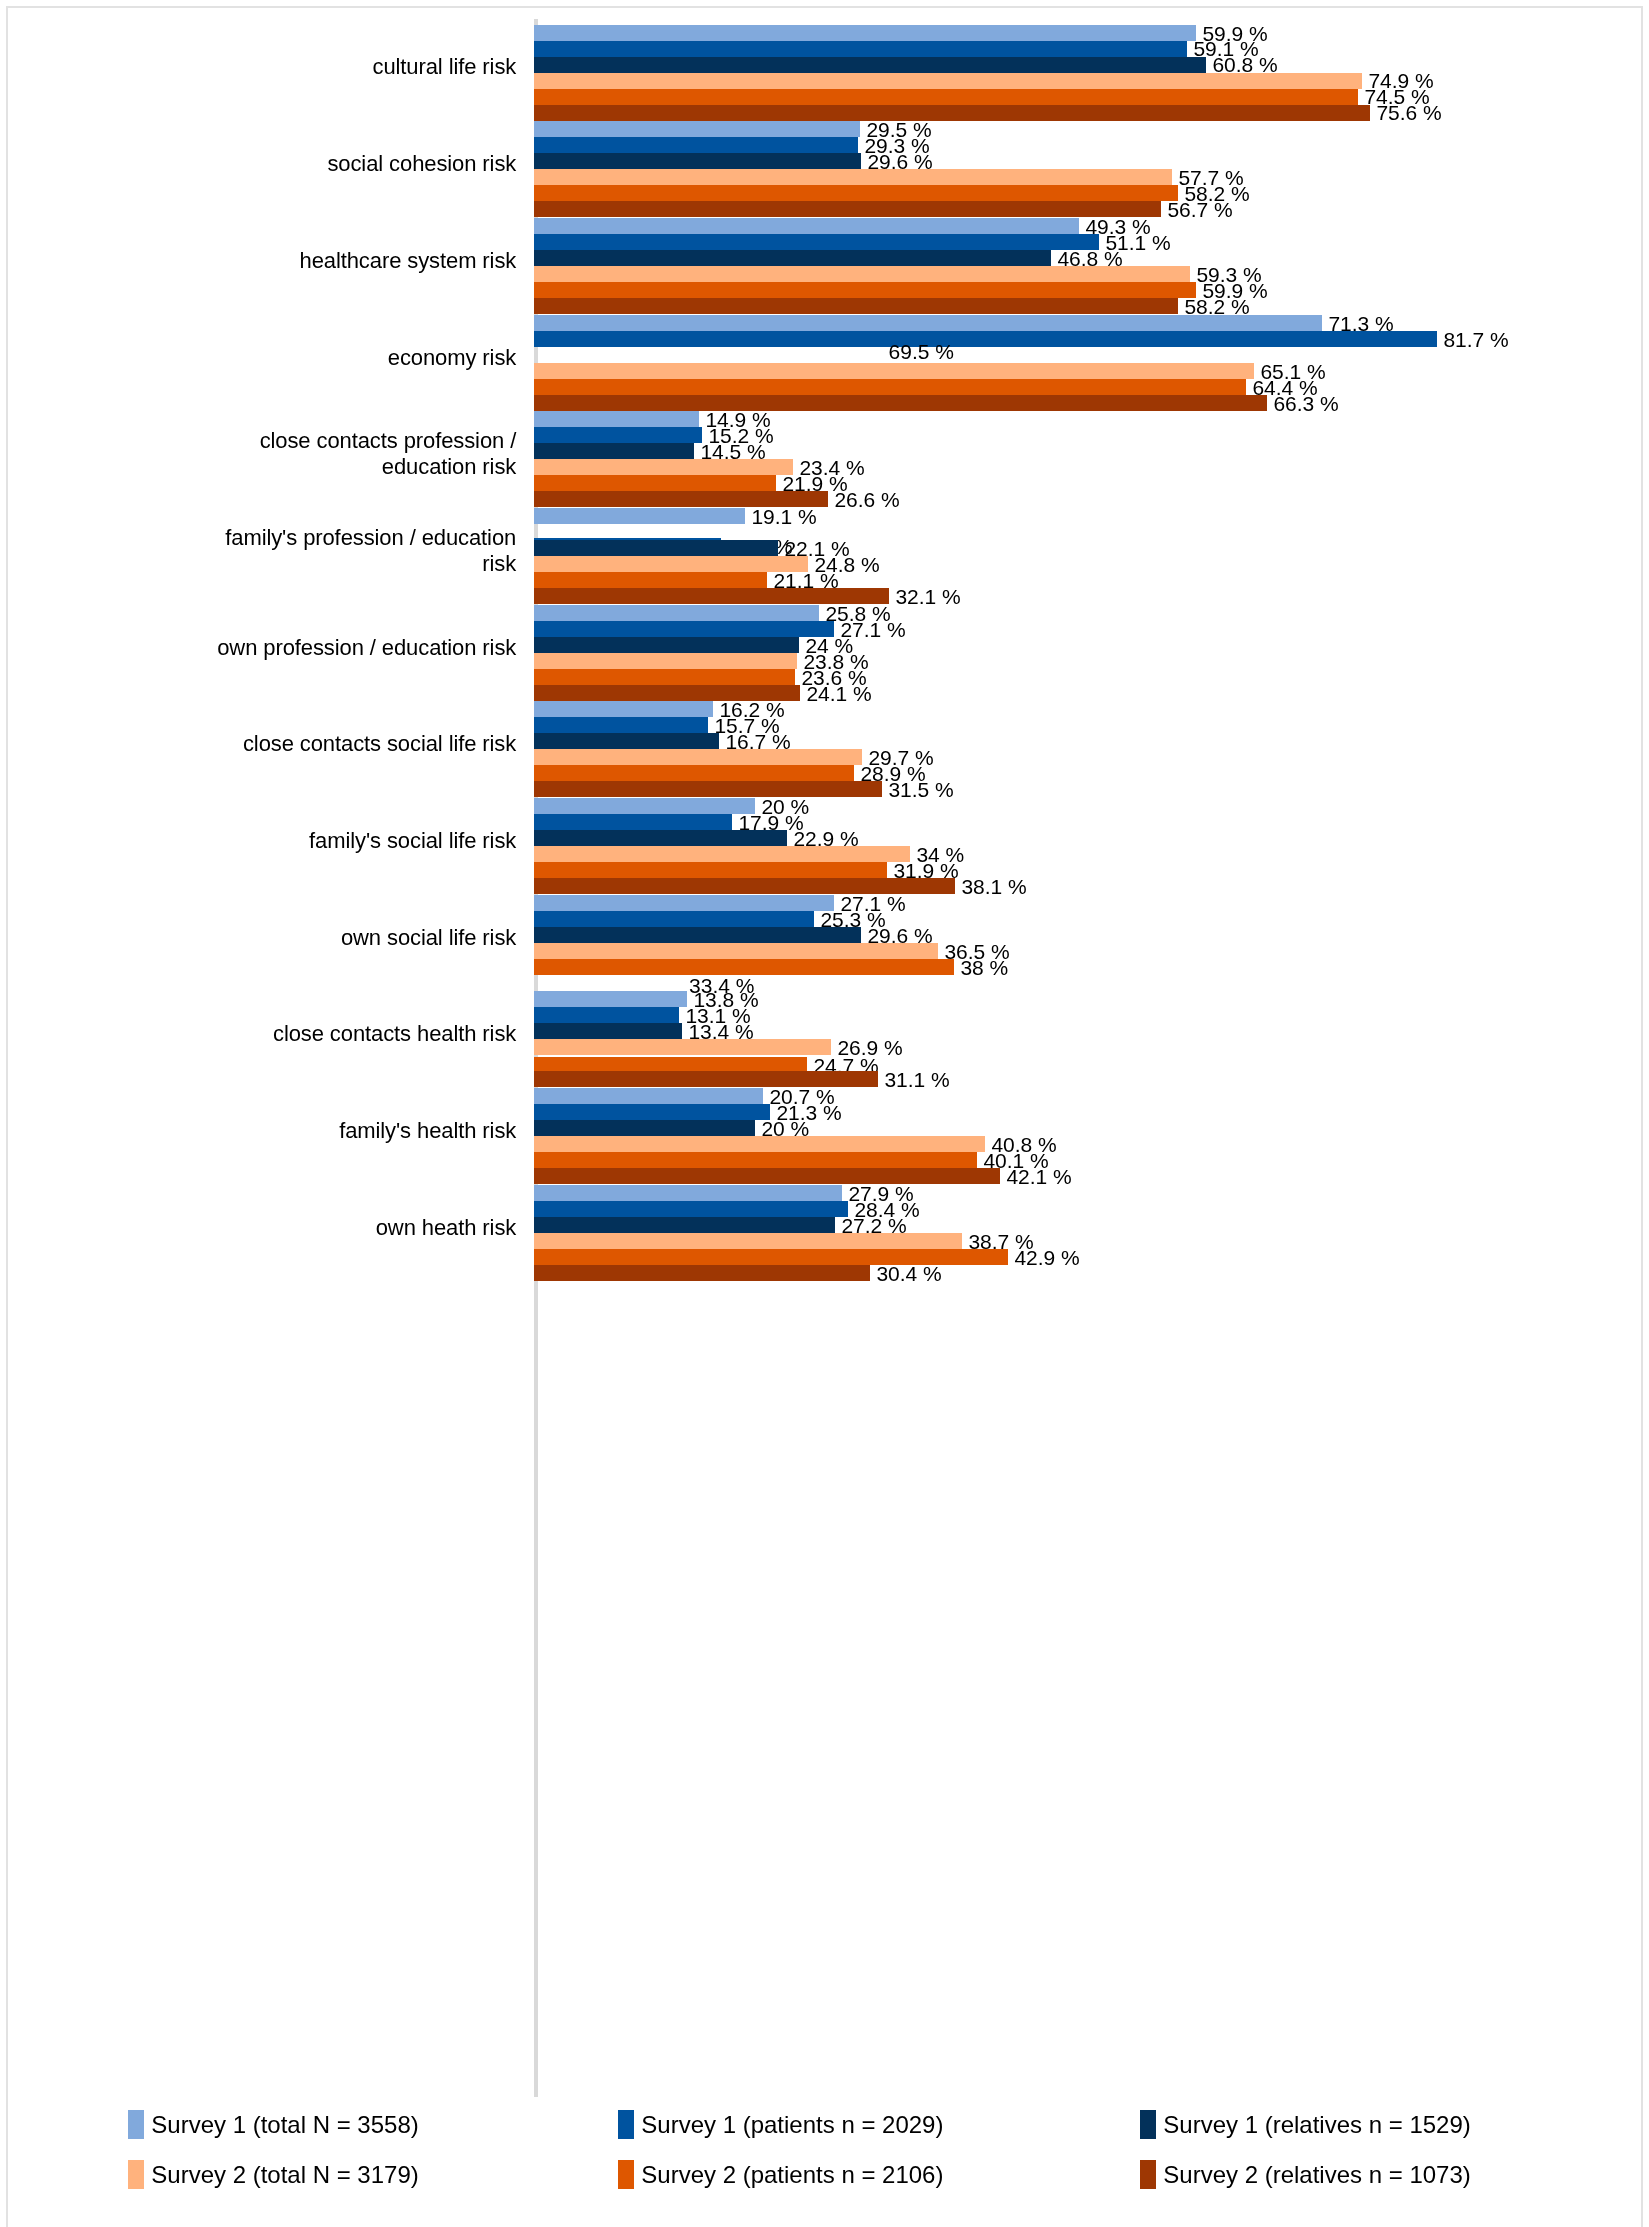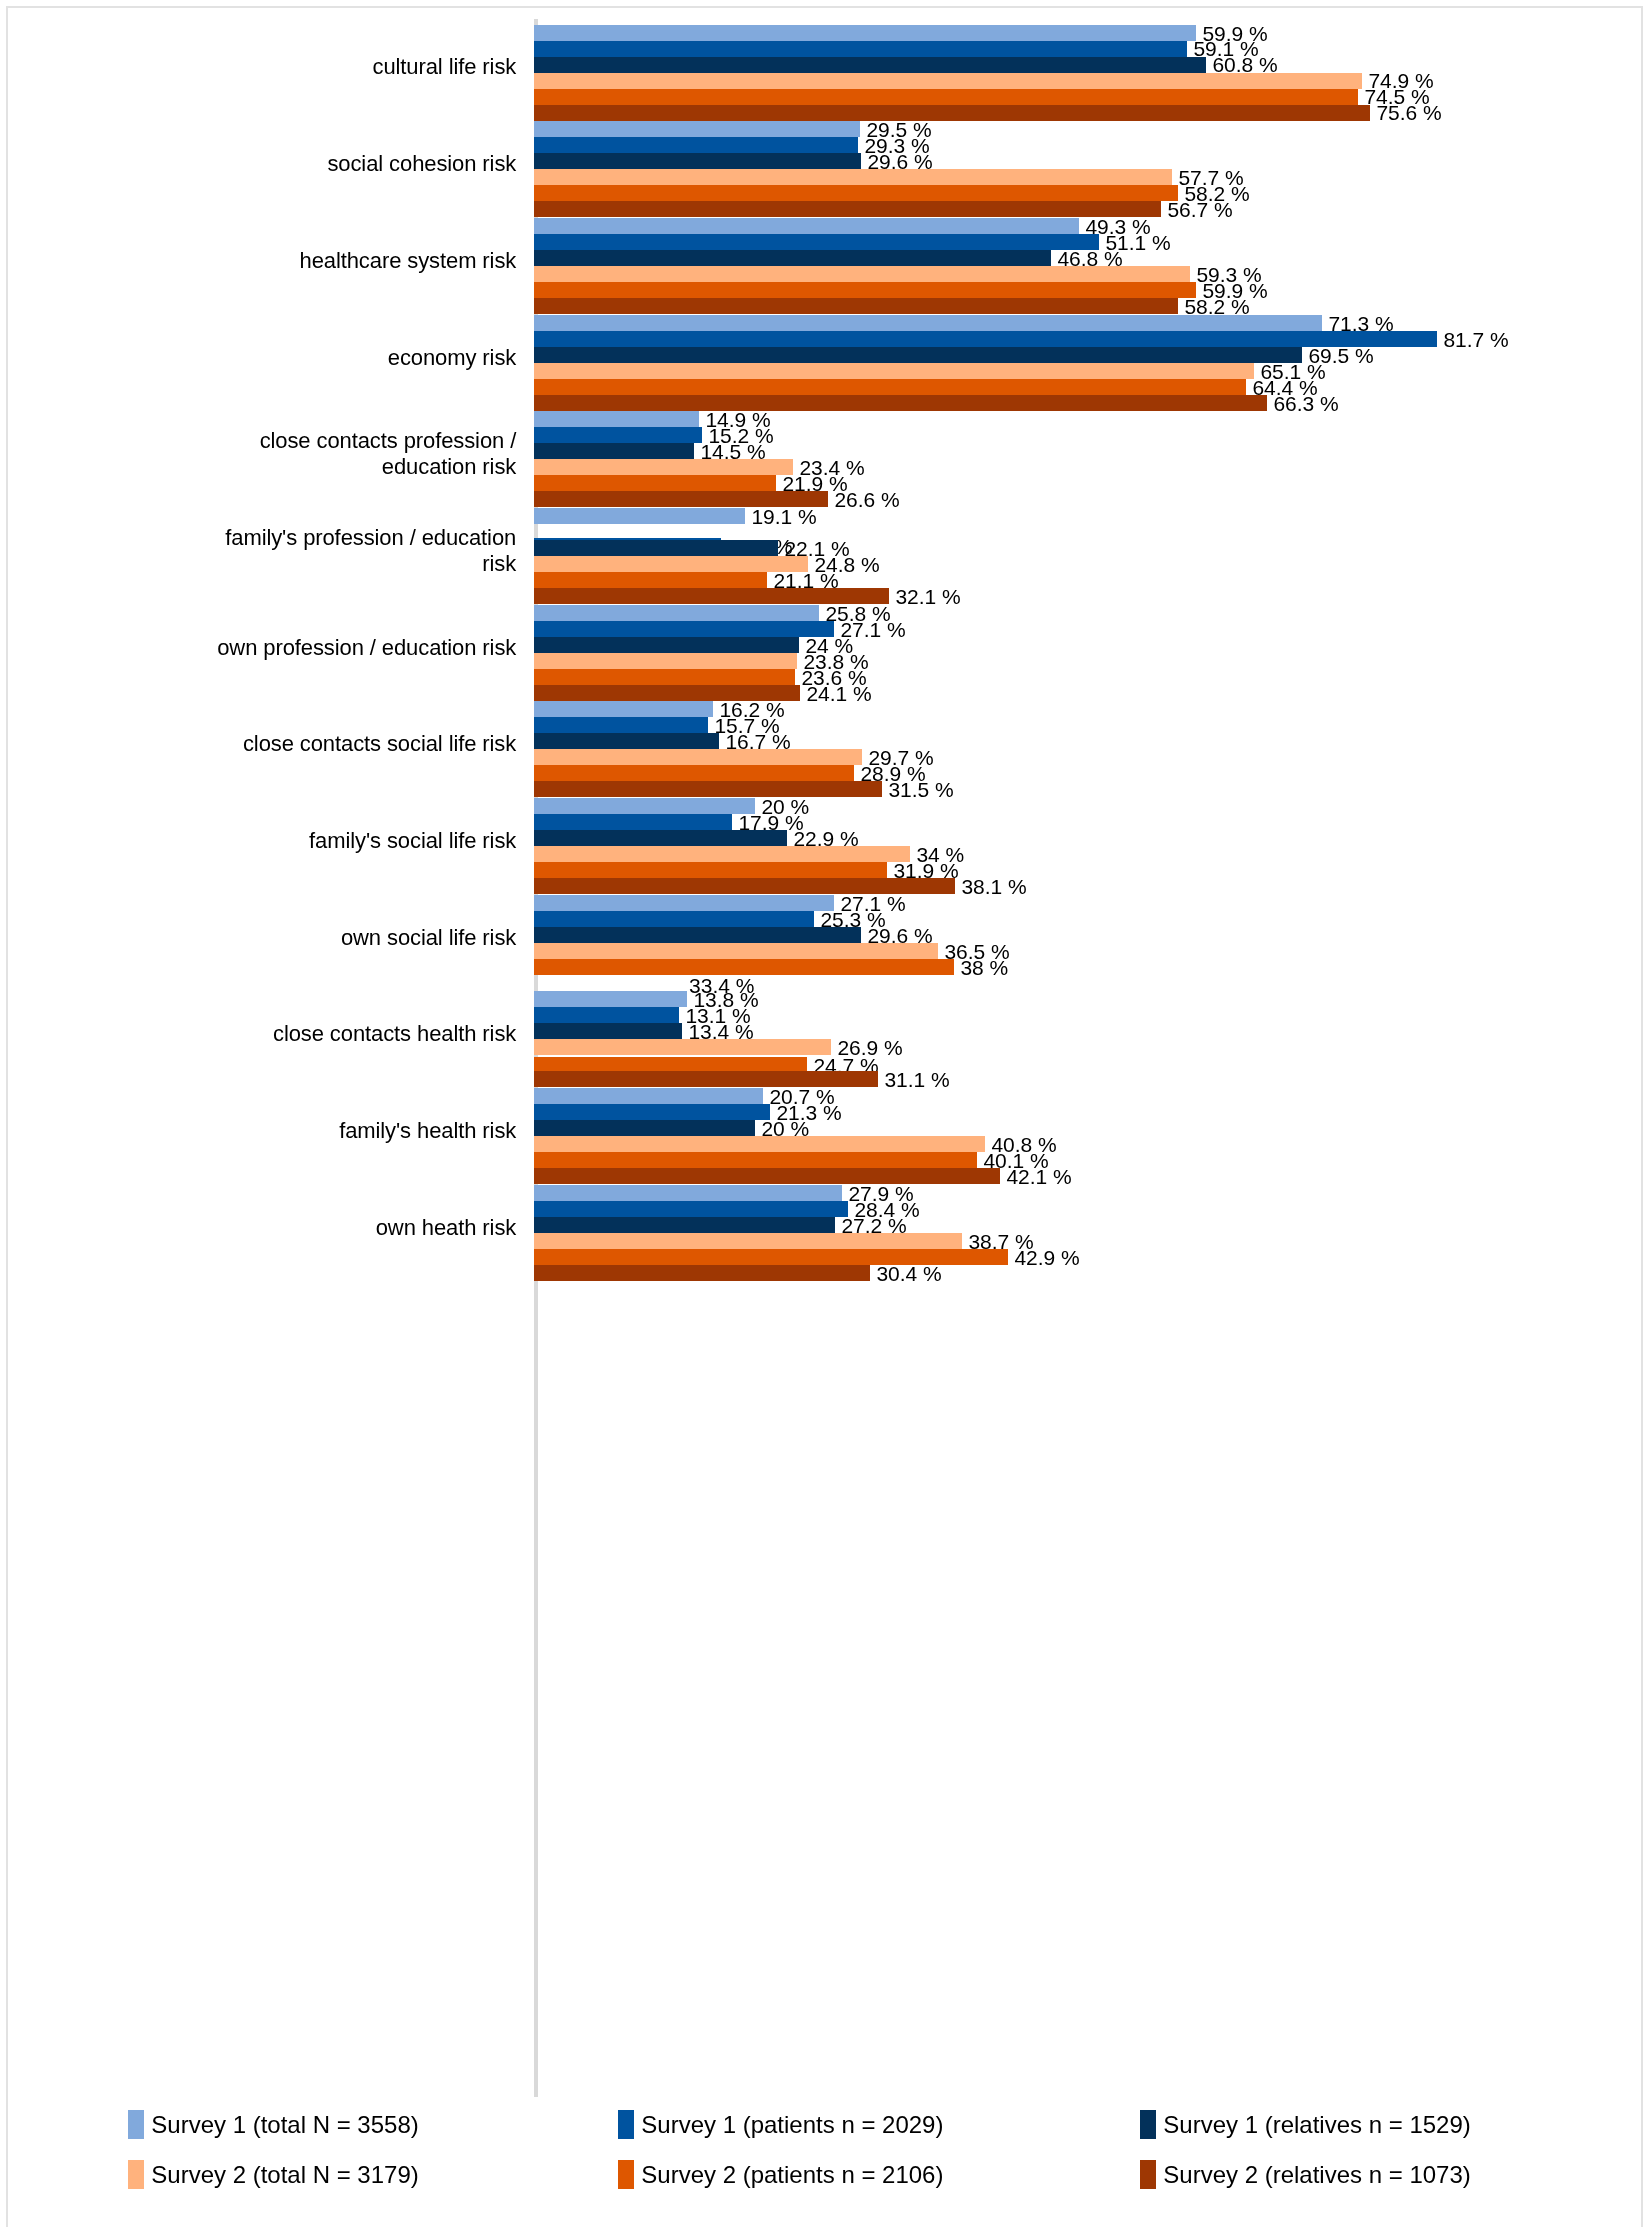--- a/index.html
+++ b/index.html
@@ -213,21 +213,21 @@
             <div class="cat-label">economy risk</div>
             <div class="bars">
               <div class="bar-line" style="top: 6.2px;">
                 <div class="bar-rect" title="Survey 1 (total N = 3558)" style="width: 788px; background: rgb(129, 169, 220);"></div>
                 <span class="bar-val">71.3 %</span>
               </div>
               <div class="bar-line" style="top: 22px;">
                 <div class="bar-rect" title="Survey 1 (patients n = 2029)" style="width: 903px; background: rgb(0, 83, 159);"></div>
                 <span class="bar-val">81.7 %</span>
               </div>
-              <div class="bar-line" style="top: 38px;">
+              <div class="bar-line" style="top: 32px; flex-direction: column;">
                 <div class="bar-rect" title="Survey 1 (relatives n = 1529)" style="width: 768px; background: rgb(3, 49, 90);"></div>
                 <span class="bar-val">69.5 %</span>
               </div>
               <div class="bar-line" style="top: 54px;">
                 <div class="bar-rect" title="Survey 2 (total N = 3179)" style="width: 720px; background: rgb(255, 178, 125);"></div>
                 <span class="bar-val">65.1 %</span>
               </div>
               <div class="bar-line" style="top: 70px;">
                 <div class="bar-rect" title="Survey 2 (patients n = 2106)" style="width: 712px; background: rgb(222, 87, 0);"></div>
                 <span class="bar-val">64.4 %</span>

